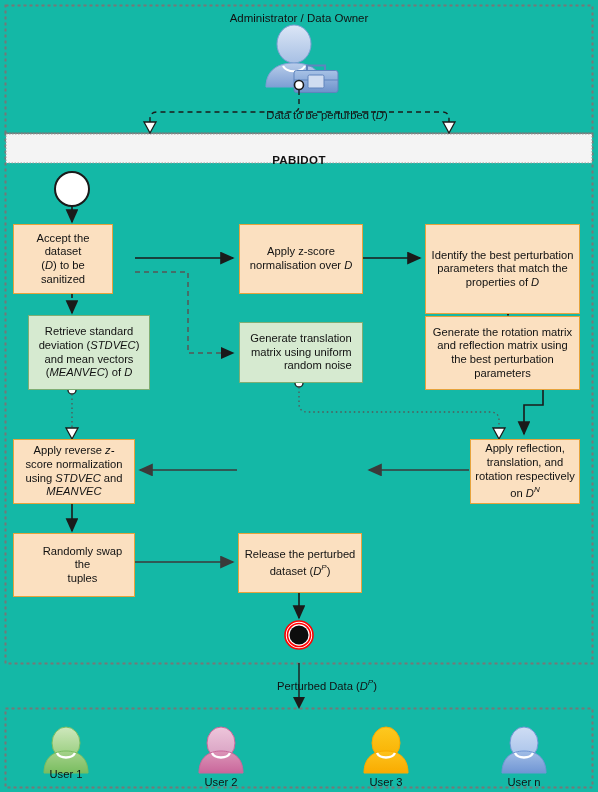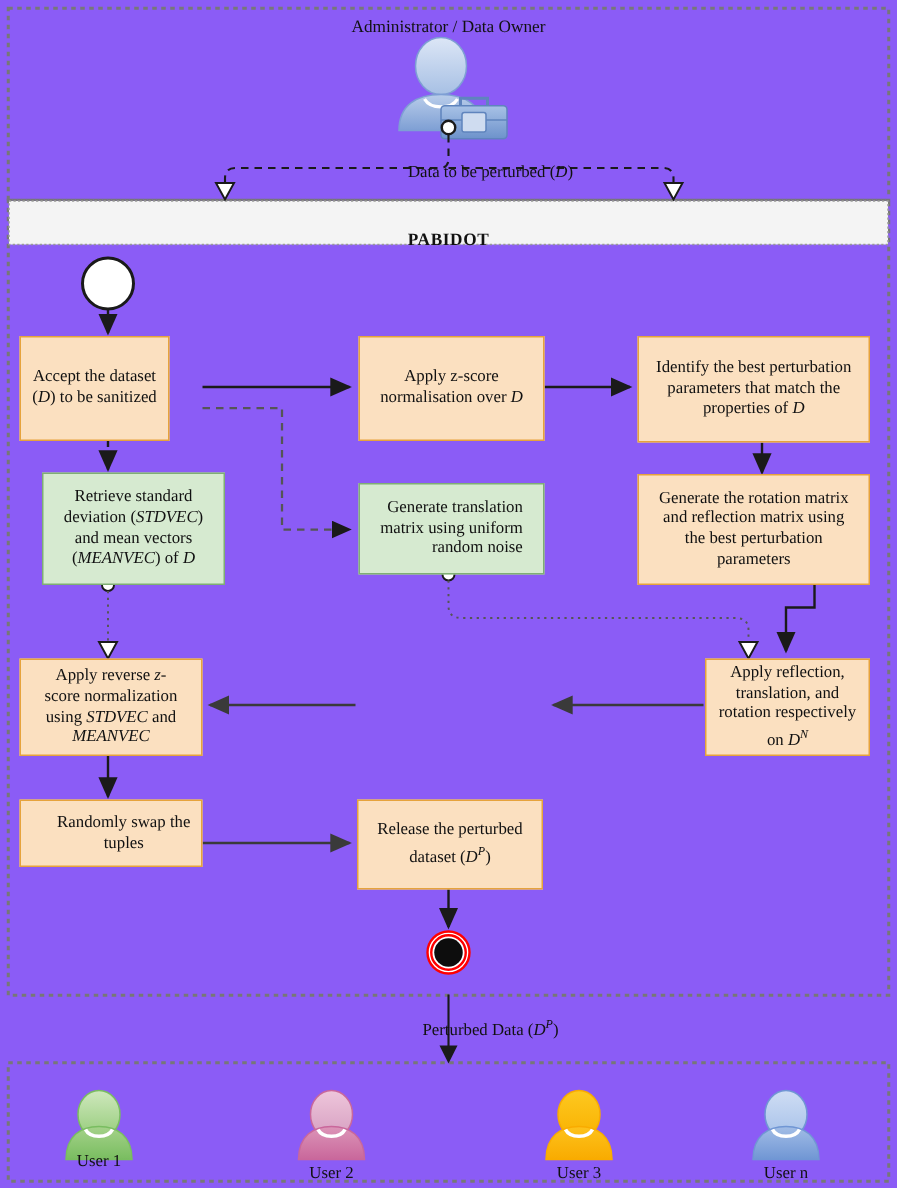--- a/index.html
+++ b/index.html
@@ -1,17 +1,17 @@
 <!DOCTYPE html>
 <html><head>
 <meta charset="utf-8">
 <style>
   html,body{margin:0;padding:0;background:#ffffff;}
   body{font-family:"Liberation Sans","DejaVu Sans",sans-serif;}
-  #stage{position:relative;width:598px;height:792px;overflow:hidden;background:#8b5cf6;font-family:Liberation Serif, serif;}
+  #stage{position:relative;width:598px;height:792px;overflow:hidden;background:#14b8a6;}
   #svg-layer{position:absolute;left:0;top:0;width:598px;height:792px;}
   .node{position:absolute;box-sizing:border-box;display:flex;align-items:center;
         justify-content:center;text-align:center;font-size:11.2px;line-height:13.6px;
         color:#111;padding:2px 4px;}
   .orange{background:#fbe0c0;border:1.4px solid #e6a33c;}
   .green{background:#d6ead0;border:1.4px solid #7fae74;}
   .node i{font-style:italic;}
   .lane-title{position:absolute;font-weight:bold;font-size:11.5px;letter-spacing:.4px;
               color:#111;text-align:center;width:100%;margin-top:12px;}
   .free-label{position:absolute;font-size:11.2px;color:#111;text-align:center;white-space:nowrap;padding-left:28px;}
@@ -169,21 +169,21 @@
   <div class="lane-title" style="left:0;top:142px;">PABIDOT</div>
 
   <div class="node orange" style="left:13px;top:224px;width:100px;height:70px;">
     <div>Accept the dataset<br>(<i>D</i>) to be sanitized</div>
   </div>
 
   <div class="node orange" style="left:239px;top:224px;width:124px;height:70px;">
     <div>Apply z-score<br>normalisation over <i>D</i></div>
   </div>
 
-  <div class="node orange" style="left:425px;top:224px;width:155px;height:71px;">
+  <div class="node orange" style="left:425px;top:224px;width:155px;height:90px;">
     <div>Identify the best perturbation<br>parameters that match the<br>properties of <i>D</i></div>
   </div>
 
   <div class="node green" style="left:28px;top:315px;width:122px;height:75px;">
     <div>Retrieve standard<br>deviation (<i>STDVEC</i>)<br>and mean vectors<br>(<i>MEANVEC</i>) of <i>D</i></div>
   </div>
 
   <div class="node green" style="left:239px;top:322px;width:124px;height:61px;text-align:right;">
     <div>Generate translation<br>matrix using uniform<br>random noise</div>
   </div>
@@ -194,21 +194,21 @@
 
   <div class="node orange" style="left:13px;top:439px;width:122px;height:65px;">
     <div>Apply reverse <i>z-</i><br>score normalization<br>using <i>STDVEC</i> and<br><i>MEANVEC</i></div>
   </div>
 
 
   <div class="node orange" style="left:470px;top:439px;width:110px;height:65px;">
     <div>Apply reflection,<br>translation, and<br>rotation respectively<br>on <i>D</i><sup><i>N</i></sup></div>
   </div>
 
-  <div class="node orange" style="left:13px;top:533px;width:122px;height:45px;padding-left:21px;">
+  <div class="node orange" style="left:13px;top:533px;width:122px;height:64px;padding-left:21px;">
     <div>Randomly swap the<br>tuples</div>
   </div>
 
   <div class="node orange" style="left:238px;top:533px;width:124px;height:60px;">
     <div>Release the perturbed<br>dataset (<i>D</i><sup><i>P</i></sup>)</div>
   </div>
 
   <div class="free-label" style="left:0;top:678px;width:598px;">Perturbed Data (<i>D</i><sup><i>P</i></sup>)</div>
 
   <div class="user-label" style="left:16px;top:768px;width:100px;">User 1</div>

